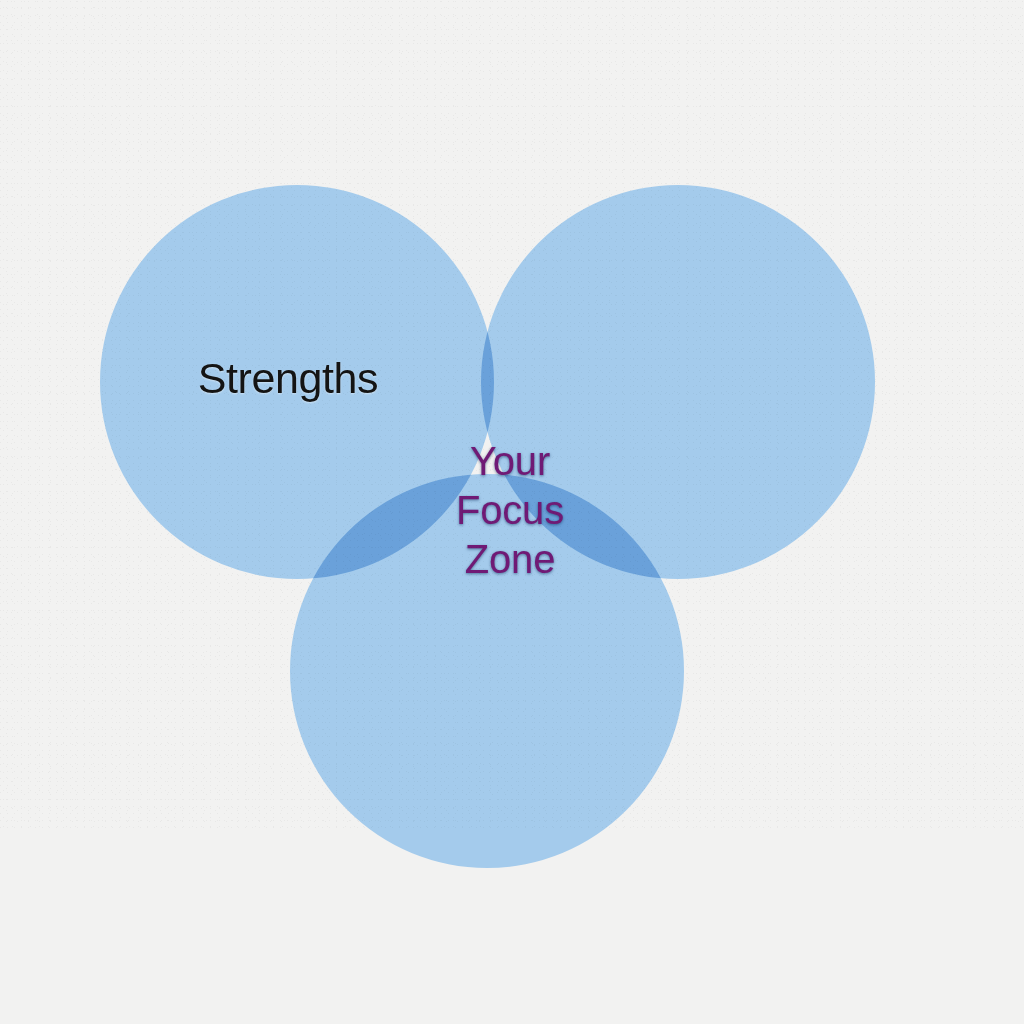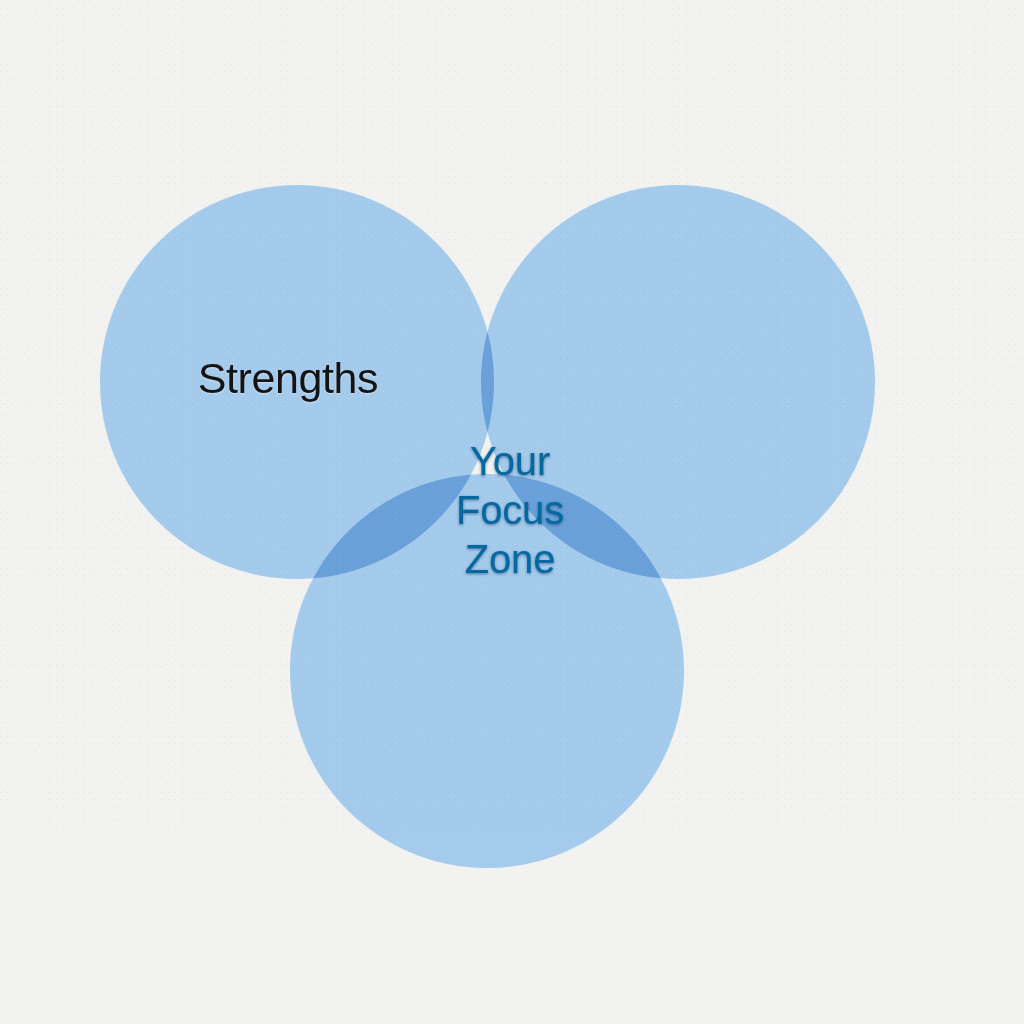--- a/index.html
+++ b/index.html
@@ -98,21 +98,21 @@
     top: 674px;
     width: 330px;
   }
 
   #label-center {
     position: absolute;
     left: 390px;
     top: 437px;
     width: 240px;
     text-align: center;
-    color: #0369a1;
+    color: #701a75;
     font-size: 40px;
     line-height: 1.22;
     font-weight: 400;
     letter-spacing: -0.2px;
     white-space: pre-line;
     z-index: 30;
     text-shadow: 0 1px 3px rgba(10,40,85,0.55);
   }
 </style>
 </head>

